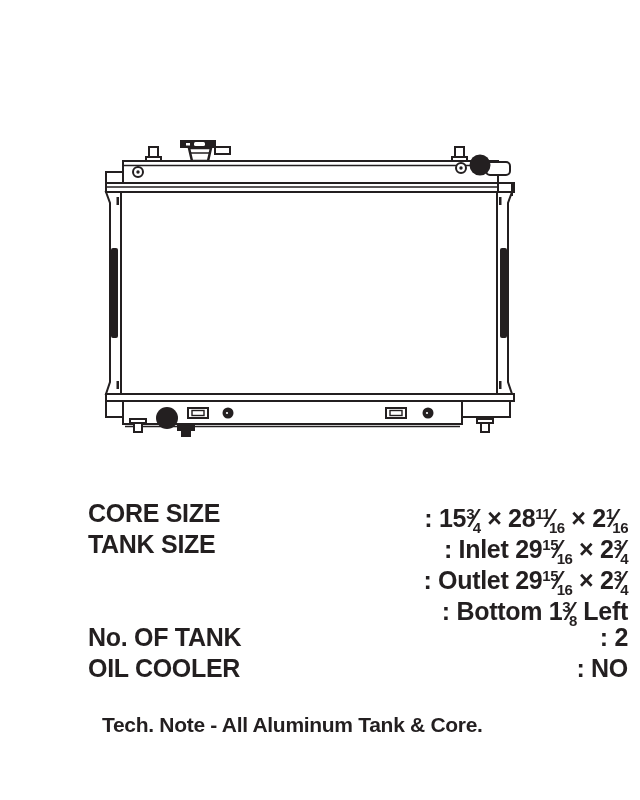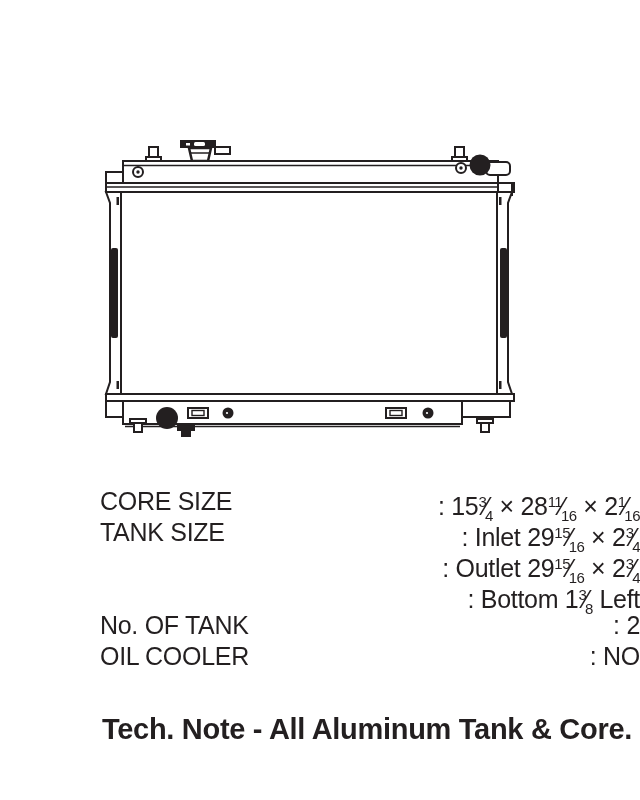--- a/index.html
+++ b/index.html
@@ -11,33 +11,33 @@
   }
   .diagram { position:absolute; left:0; top:0; }
   .diagram .ln   { fill:#fff; stroke:var(--ink); stroke-width:2; }
   .diagram .ln25 { fill:#fff; stroke:var(--ink); stroke-width:2.5; }
   .diagram .thin { fill:none; stroke:var(--ink); stroke-width:1.3; }
   .diagram .thin15 { fill:none; stroke:var(--ink); stroke-width:1.5; }
   .diagram .inner { fill:none; stroke:var(--ink); stroke-width:1.4; }
   .diagram .fillk { fill:var(--ink); stroke:none; }
   .diagram .fillw { fill:#fff; stroke:none; }
   .specs {
-    position:absolute; left:88px; top:486px; width:540px;
-    font-size:25px; font-weight:normal; letter-spacing:-0.3px;margin-left:12px;
+    position:absolute; left:88px; top:498px; width:540px;
+    font-size:25px; font-weight:bold; letter-spacing:-0.3px;
   }
   .spec-row { display:flex; height:31px; line-height:31px; white-space:nowrap; }
   .spec-label { flex:0 0 205px; }
   .spec-value { flex:1;text-align:right; }
   .frac { letter-spacing:-0.5px; }
   .frac .fn { font-size:15px; vertical-align:8px; }
   .frac .fs { margin:0 -3px 0 -2px; }
   .frac .fd { font-size:15px; vertical-align:-6px; }
   .tech-note {
     position:absolute; left:102px; top:713px;
-    font-size:29px; font-weight:bold; letter-spacing:-0.3px; white-space:nowrap;
+    font-size:21px; font-weight:bold; letter-spacing:-0.3px; white-space:nowrap;
   }
 </style>
 </head>
 <body>
 
 <div class="page">
 
   <svg class="diagram" width="640" height="470" viewBox="0 0 640 470">
 
     <g>

